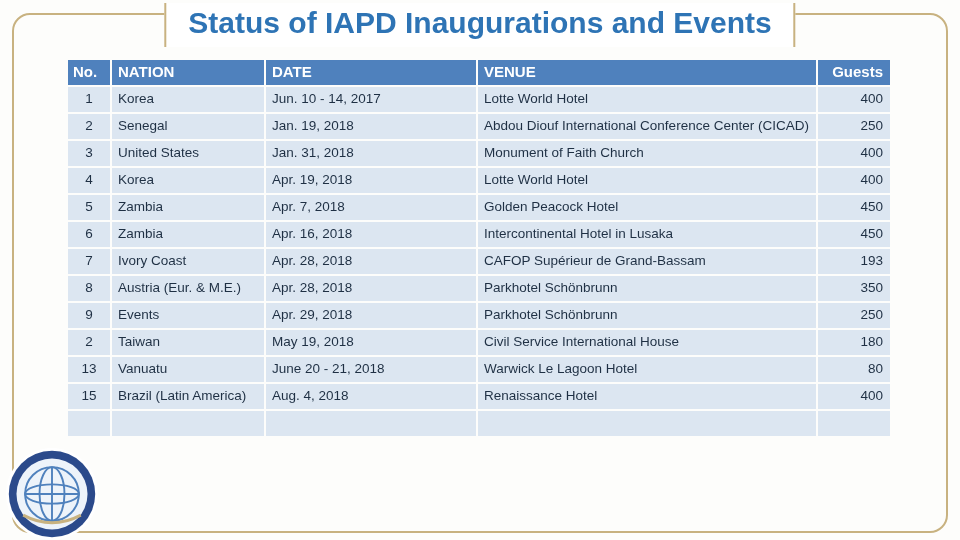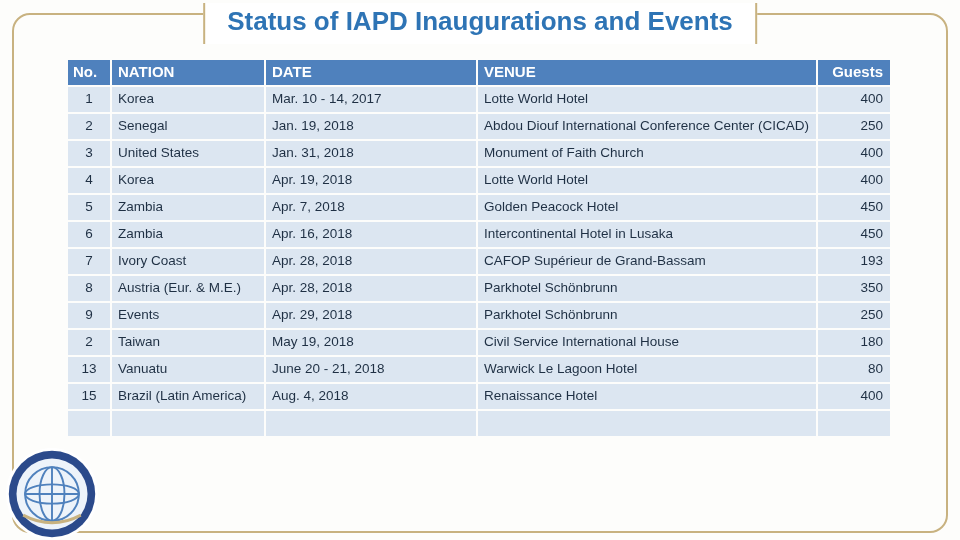--- a/index.html
+++ b/index.html
@@ -12,21 +12,21 @@
   }
   .slide-border {
     position: absolute; left: 12px; right: 12px; top: 13px; bottom: 7px;
     border: 2px solid #C8B280; border-radius: 18px;
     z-index: 0;
   }
   .slide-title {
     position: absolute; top: 3px; left: 50%; transform: translateX(-50%);
     background: #ffffff;
     padding: 3px 22px 7px;
-    font-size: 26px; font-weight: 700; color: #2E74B5;
+    font-size: 30px; font-weight: 700; color: #2E74B5;
     white-space: nowrap;
     border-left: 2px solid #C8B280; border-right: 2px solid #C8B280;
     z-index: 2;
   }
   table.events {
     position: absolute; left: 66px; top: 58px;
     border-collapse: separate; border-spacing: 2px;
     table-layout: fixed;
     z-index: 1;
   }
@@ -78,21 +78,21 @@
         <th class="col-nation">NATION</th>
         <th class="col-date">DATE</th>
         <th class="col-venue">VENUE</th>
         <th class="col-guests">Guests</th>
       </tr>
     </thead>
     <tbody>
         <tr class="data-row">
     <td class="col-no">1</td>
     <td class="col-nation">Korea</td>
-    <td class="col-date">Mar. 10 - 14, 2017</td>
+    <td class="col-date">Jun. 10 - 14, 2017</td>
     <td class="col-venue">Lotte World Hotel</td>
     <td class="col-guests">400</td>
   </tr>
         <tr class="data-row">
     <td class="col-no">2</td>
     <td class="col-nation">Senegal</td>
     <td class="col-date">Jan. 19, 2018</td>
     <td class="col-venue">Abdou Diouf International Conference Center (CICAD)</td>
     <td class="col-guests">250</td>
   </tr>

